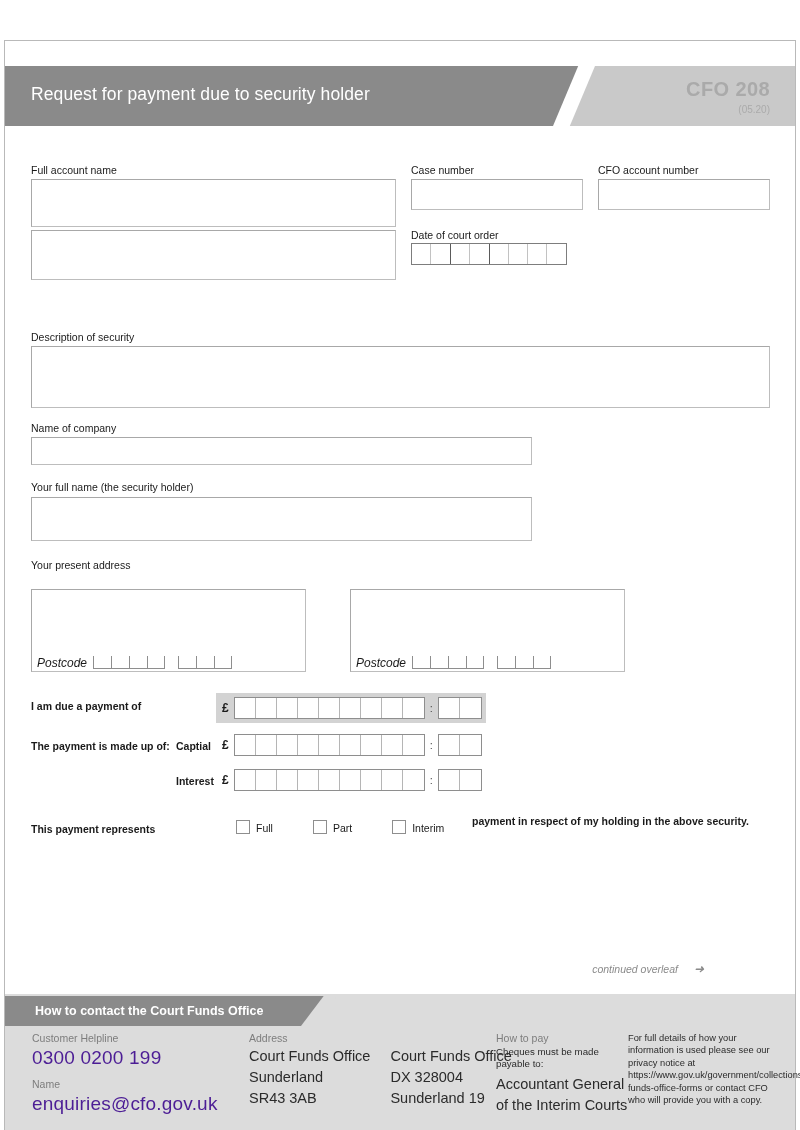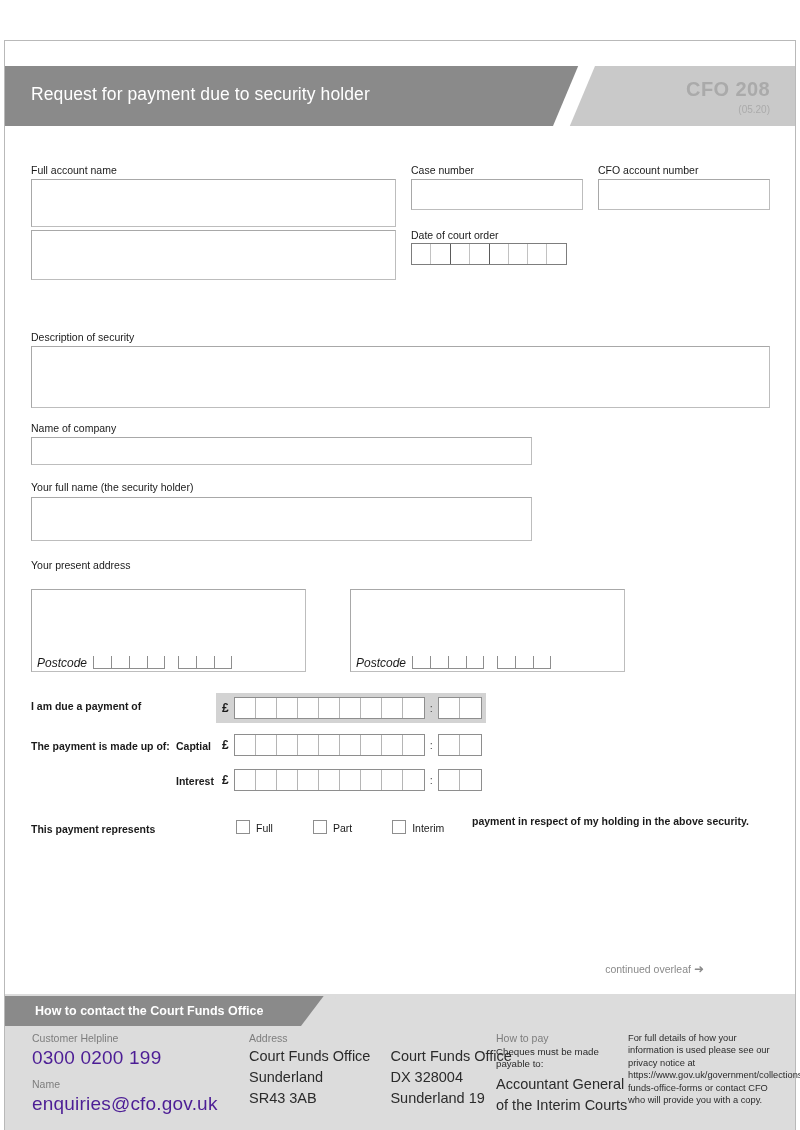--- a/index.html
+++ b/index.html
@@ -190,21 +190,22 @@
   .chk-lbl { font-size: 10.5px; margin-right: 40px; }
 
   
   .overleaf {
     position: absolute;
     right: 28px; top: 927px;
     font-size: 10.5px;
     color: #8a8a8a;
     display: flex;
     align-items: center;
-    gap: 3px;
+    gap: 16px;
+    font-style: italic;
   }
   .arrow-icon { font-size: 12px; line-height: 1; color: #8a8a8a; }
 
   
   .footer {
     position: absolute;
     left: 5px; top: 958px;
     width: 790px; height: 167px;
     background: #dcdcdc;
   }

